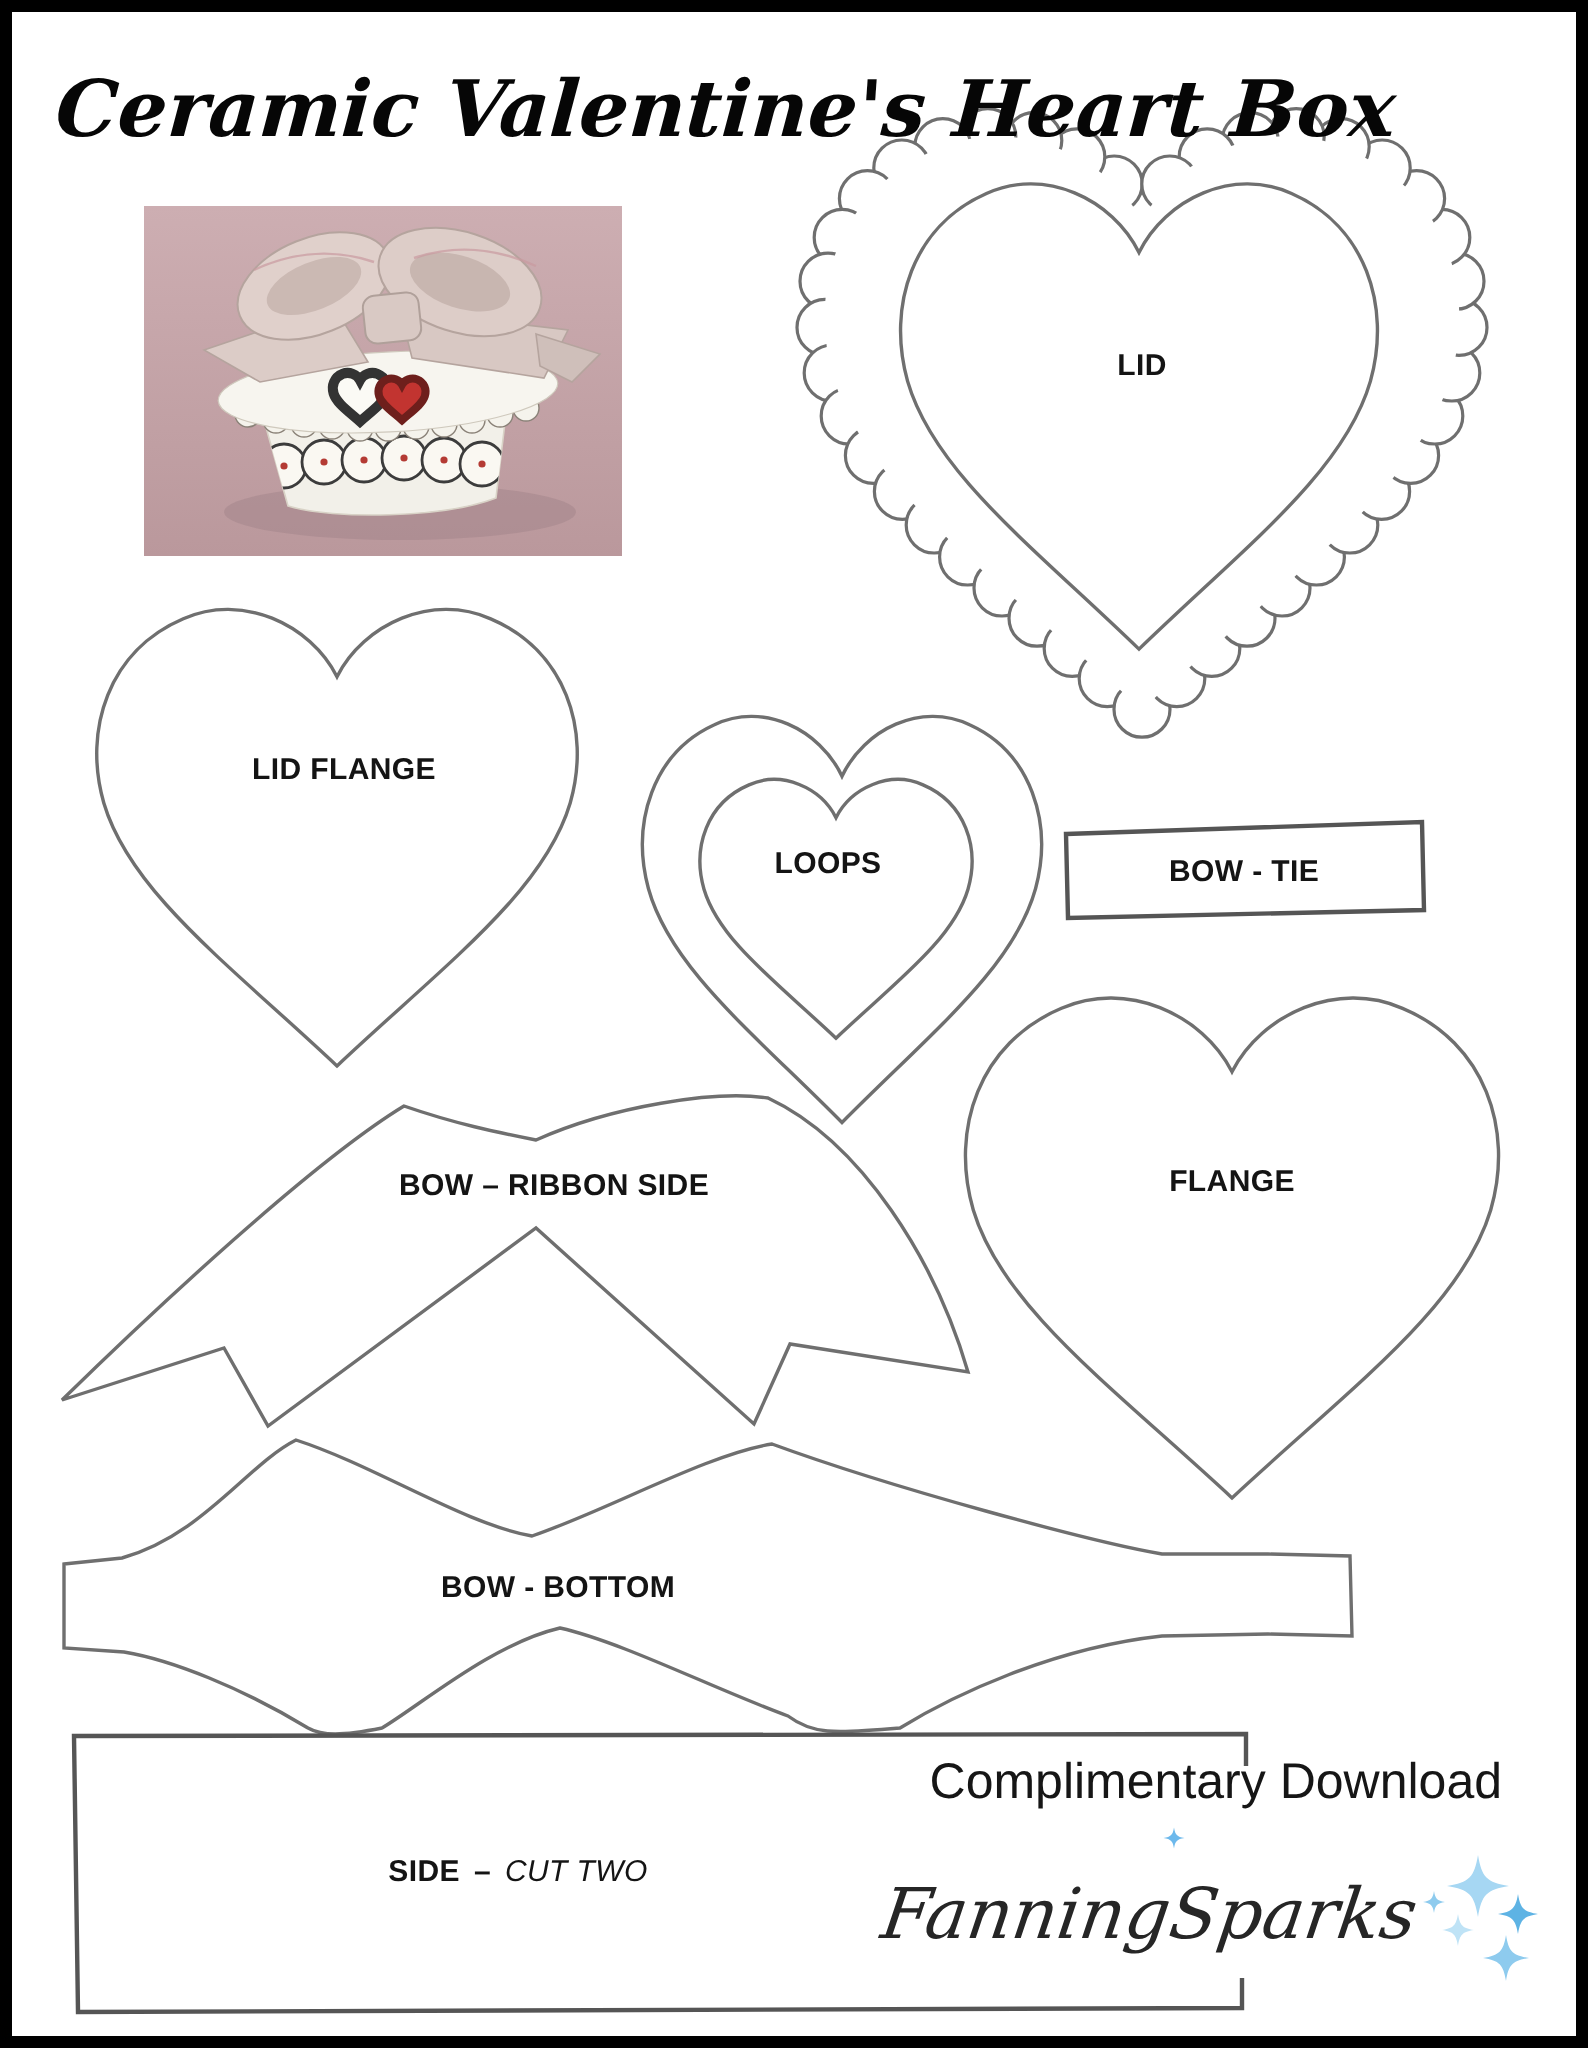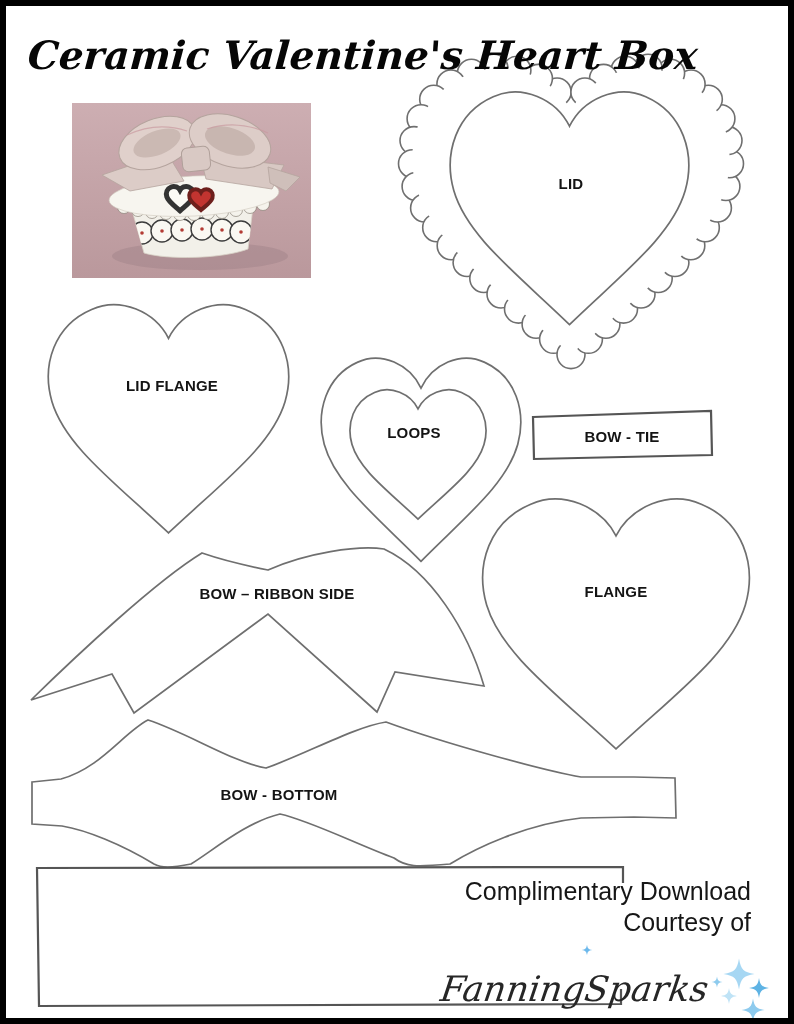--- a/index.html
+++ b/index.html
@@ -210,24 +210,26 @@
   <h1 class="title">Ceramic Valentine's Heart Box</h1>
 
   <div class="shape-label" style="left:565px;top:177px">LID</div>
   <div class="shape-label" style="left:166px;top:379px">LID FLANGE</div>
   <div class="shape-label" style="left:408px;top:426px">LOOPS</div>
   <div class="shape-label" style="left:616px;top:430px">BOW - TIE</div>
   <div class="shape-label" style="left:271px;top:587px">BOW – RIBBON SIDE</div>
   <div class="shape-label" style="left:610px;top:585px">FLANGE</div>
   <div class="shape-label" style="left:273px;top:788px">BOW - BOTTOM</div>
 
+  <div class="shape-label side-label" style="left:253px;top:930px">
+    <span>SIDE</span><span class="sep">–</span><span class="note">CUT TWO</span>
+  </div>
 
   <div class="footer-block">
     <div class="footer-line">Complimentary Download</div>
-    <div class="footer-line">Courtesy of</div>
     <div class="brand-row">
       <span class="brand-text">FanningSparks</span>
       <svg class="i-dot-star" viewBox="0 0 20 20">
         <use href="#star-proto" transform="translate(10,10) scale(0.75)" fill="#6db9ec"></use>
       </svg>
       <svg class="star-cluster" width="66" height="74" viewBox="0 0 66 74">
         <use href="#star-proto" transform="translate(34,22) scale(1.55)" fill="#a6d7f3"></use>
         <use href="#star-proto" transform="translate(54,36) scale(1.0)" fill="#5eb3e4"></use>
         <use href="#star-proto" transform="translate(24,44) scale(0.8)" fill="#bfe3f6"></use>
         <use href="#star-proto" transform="translate(48,58) scale(1.15)" fill="#8ecbee"></use>

